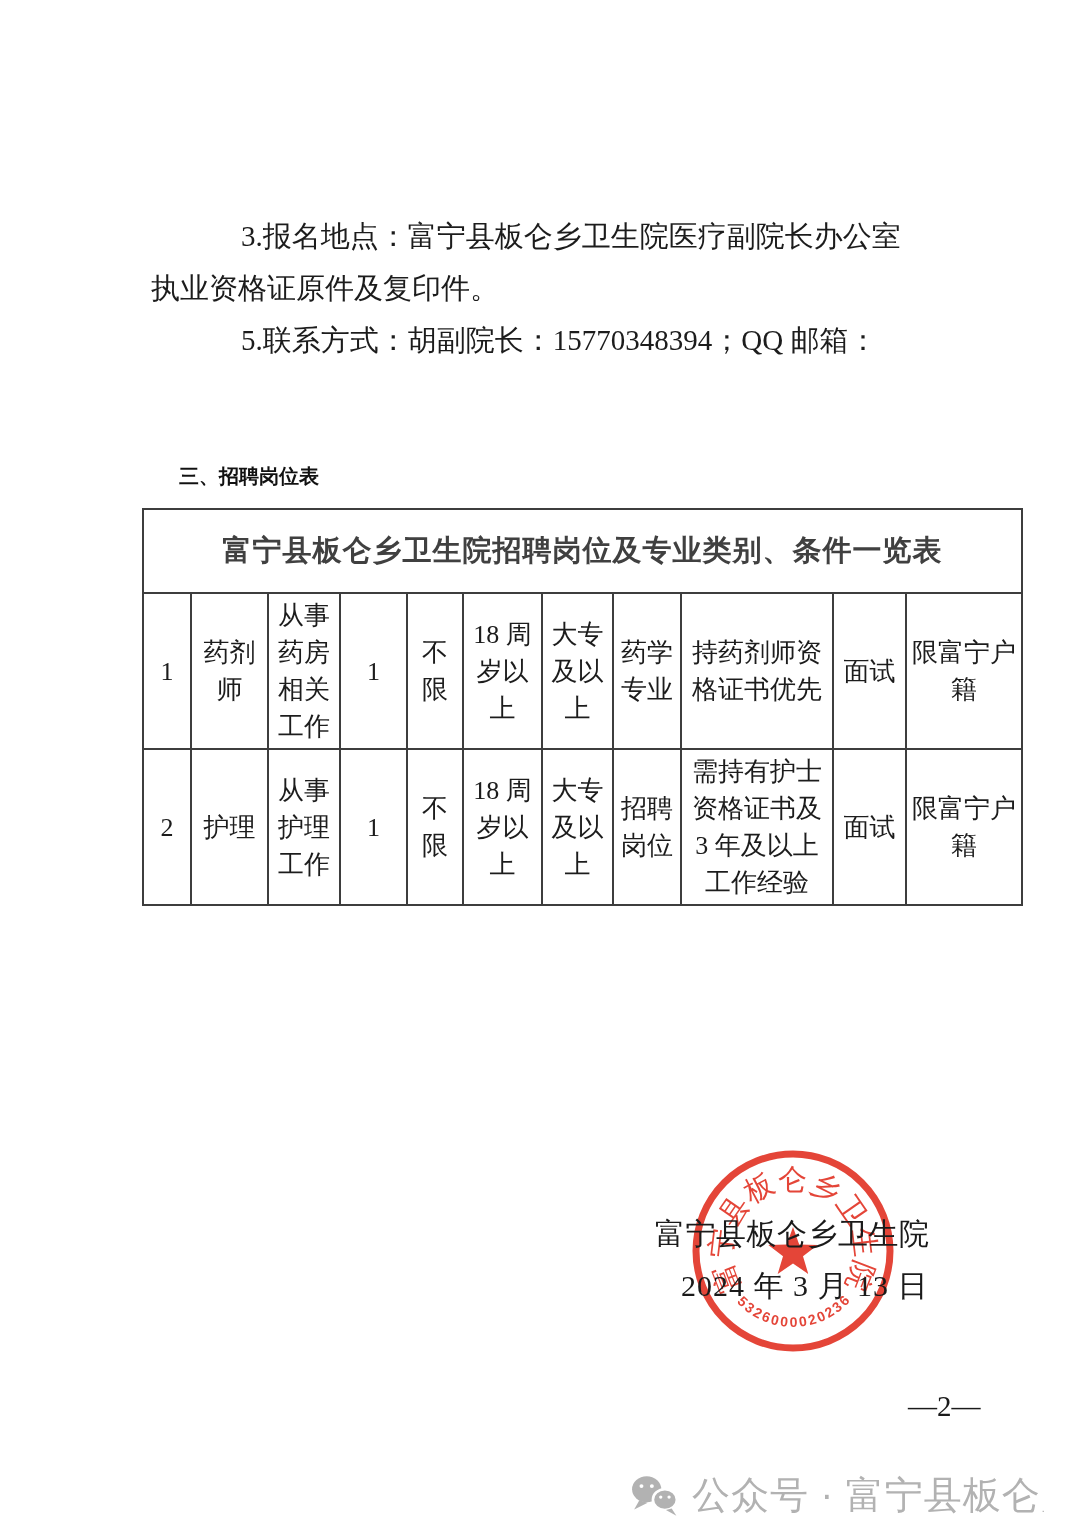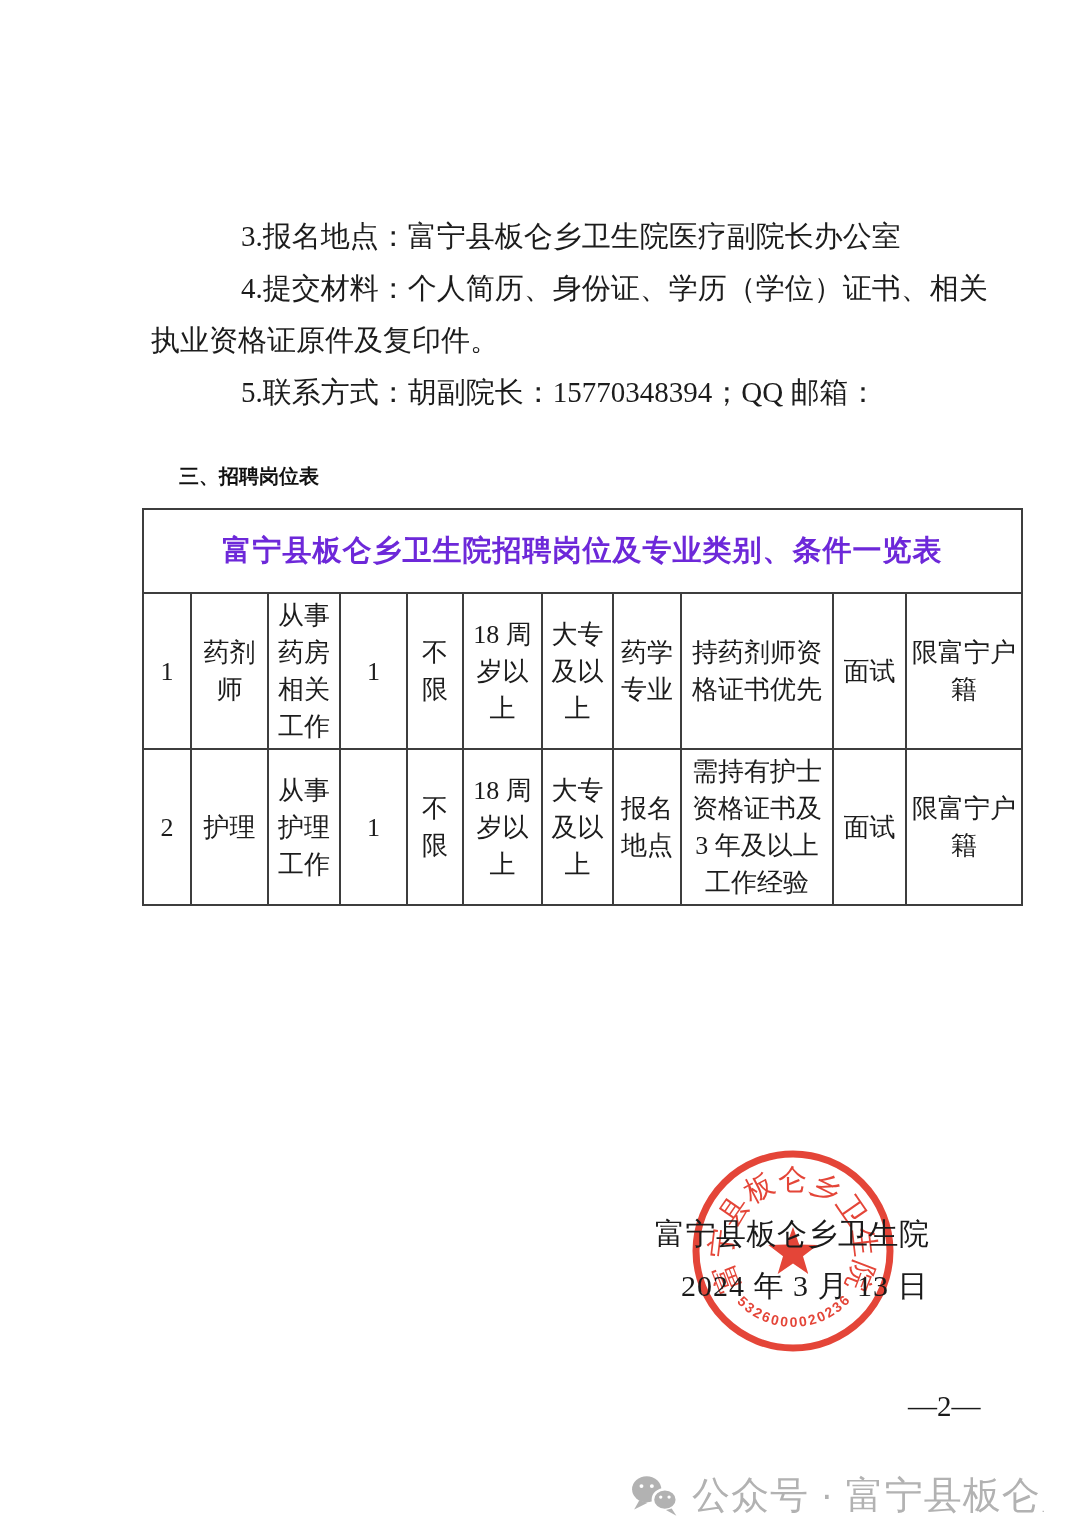--- a/index.html
+++ b/index.html
@@ -21,21 +21,21 @@
   .recruit-table {
     position:absolute; left:106px; top:492px; width:881px;
     border-collapse:collapse; table-layout:fixed;
   }
   .recruit-table th, .recruit-table td {
     border:2px solid #3d3d3d; vertical-align:middle; text-align:center;
     word-break:break-all; padding:3px; overflow:hidden;
   }
   .title-row td {
     height:76px; font-family:"Liberation Sans","DejaVu Sans",sans-serif;
-    font-size:29px; font-weight:700; letter-spacing:1px; color:#6d28d9;
+    font-size:29px; font-weight:700; letter-spacing:1px; color:#404040;
   }
   .header-row th { height:159px; font-size:28px; font-weight:400; line-height:44px; }
   .data-row td { font-size:26px; line-height:37px; }
   .row-1 td { height:146px; }
   .row-2 td { height:136px; }
   .justify { text-align:justify; text-align-last:center; }
   
   .signoff-org  { position:absolute; left:619px; top:1198px; font-size:30px; letter-spacing:0.5px; color:#1a1a1a; }
   .signoff-date { position:absolute; left:645px; top:1250px; font-size:30px; letter-spacing:1px; color:#1a1a1a; }
   
@@ -51,21 +51,20 @@
     font-size:38px; letter-spacing:1px; white-space:nowrap;
   }
 </style>
 </head>
 <body>
 
 <div class="page">
 
   <div class="body-text">
     <div class="line indent">3.报名地点：富宁县板仑乡卫生院医疗副院长办公室</div>
-    <div class="line indent">4.提交材料：个人简历、身份证、学历（学位）证书、相关</div>
     <div class="line">执业资格证原件及复印件。</div>
     <div class="line indent">5.联系方式：胡副院长：15770348394；QQ 邮箱：</div>
   </div>
 
   <h3 class="section-heading">三、招聘岗位表</h3>
 
   <table class="recruit-table">
     <colgroup>
       <col style="width:48px">
         <col style="width:77px">
@@ -97,21 +96,21 @@
         <td>限富宁户籍</td>
       </tr>
       <tr class="data-row row-2">
         <td>2</td>
         <td>护理</td>
         <td>从事护理工作</td>
         <td>1</td>
         <td>不限</td>
         <td>18 周岁以上</td>
         <td>大专及以上</td>
-        <td>报名地点</td>
+        <td>招聘岗位</td>
         <td class="justify">需持有护士资格证书及 3 年及以上工作经验</td>
         <td>面试</td>
         <td>限富宁户籍</td>
       </tr>
     </tbody>
   </table>
 
   <svg class="stamp" viewBox="0 0 210 210" xmlns="http://www.w3.org/2000/svg">
     <defs>
       <path id="arc-top" d="M 54.2,140.6 A 62,62 0 1 1 155.8,140.6" fill="none"></path>

